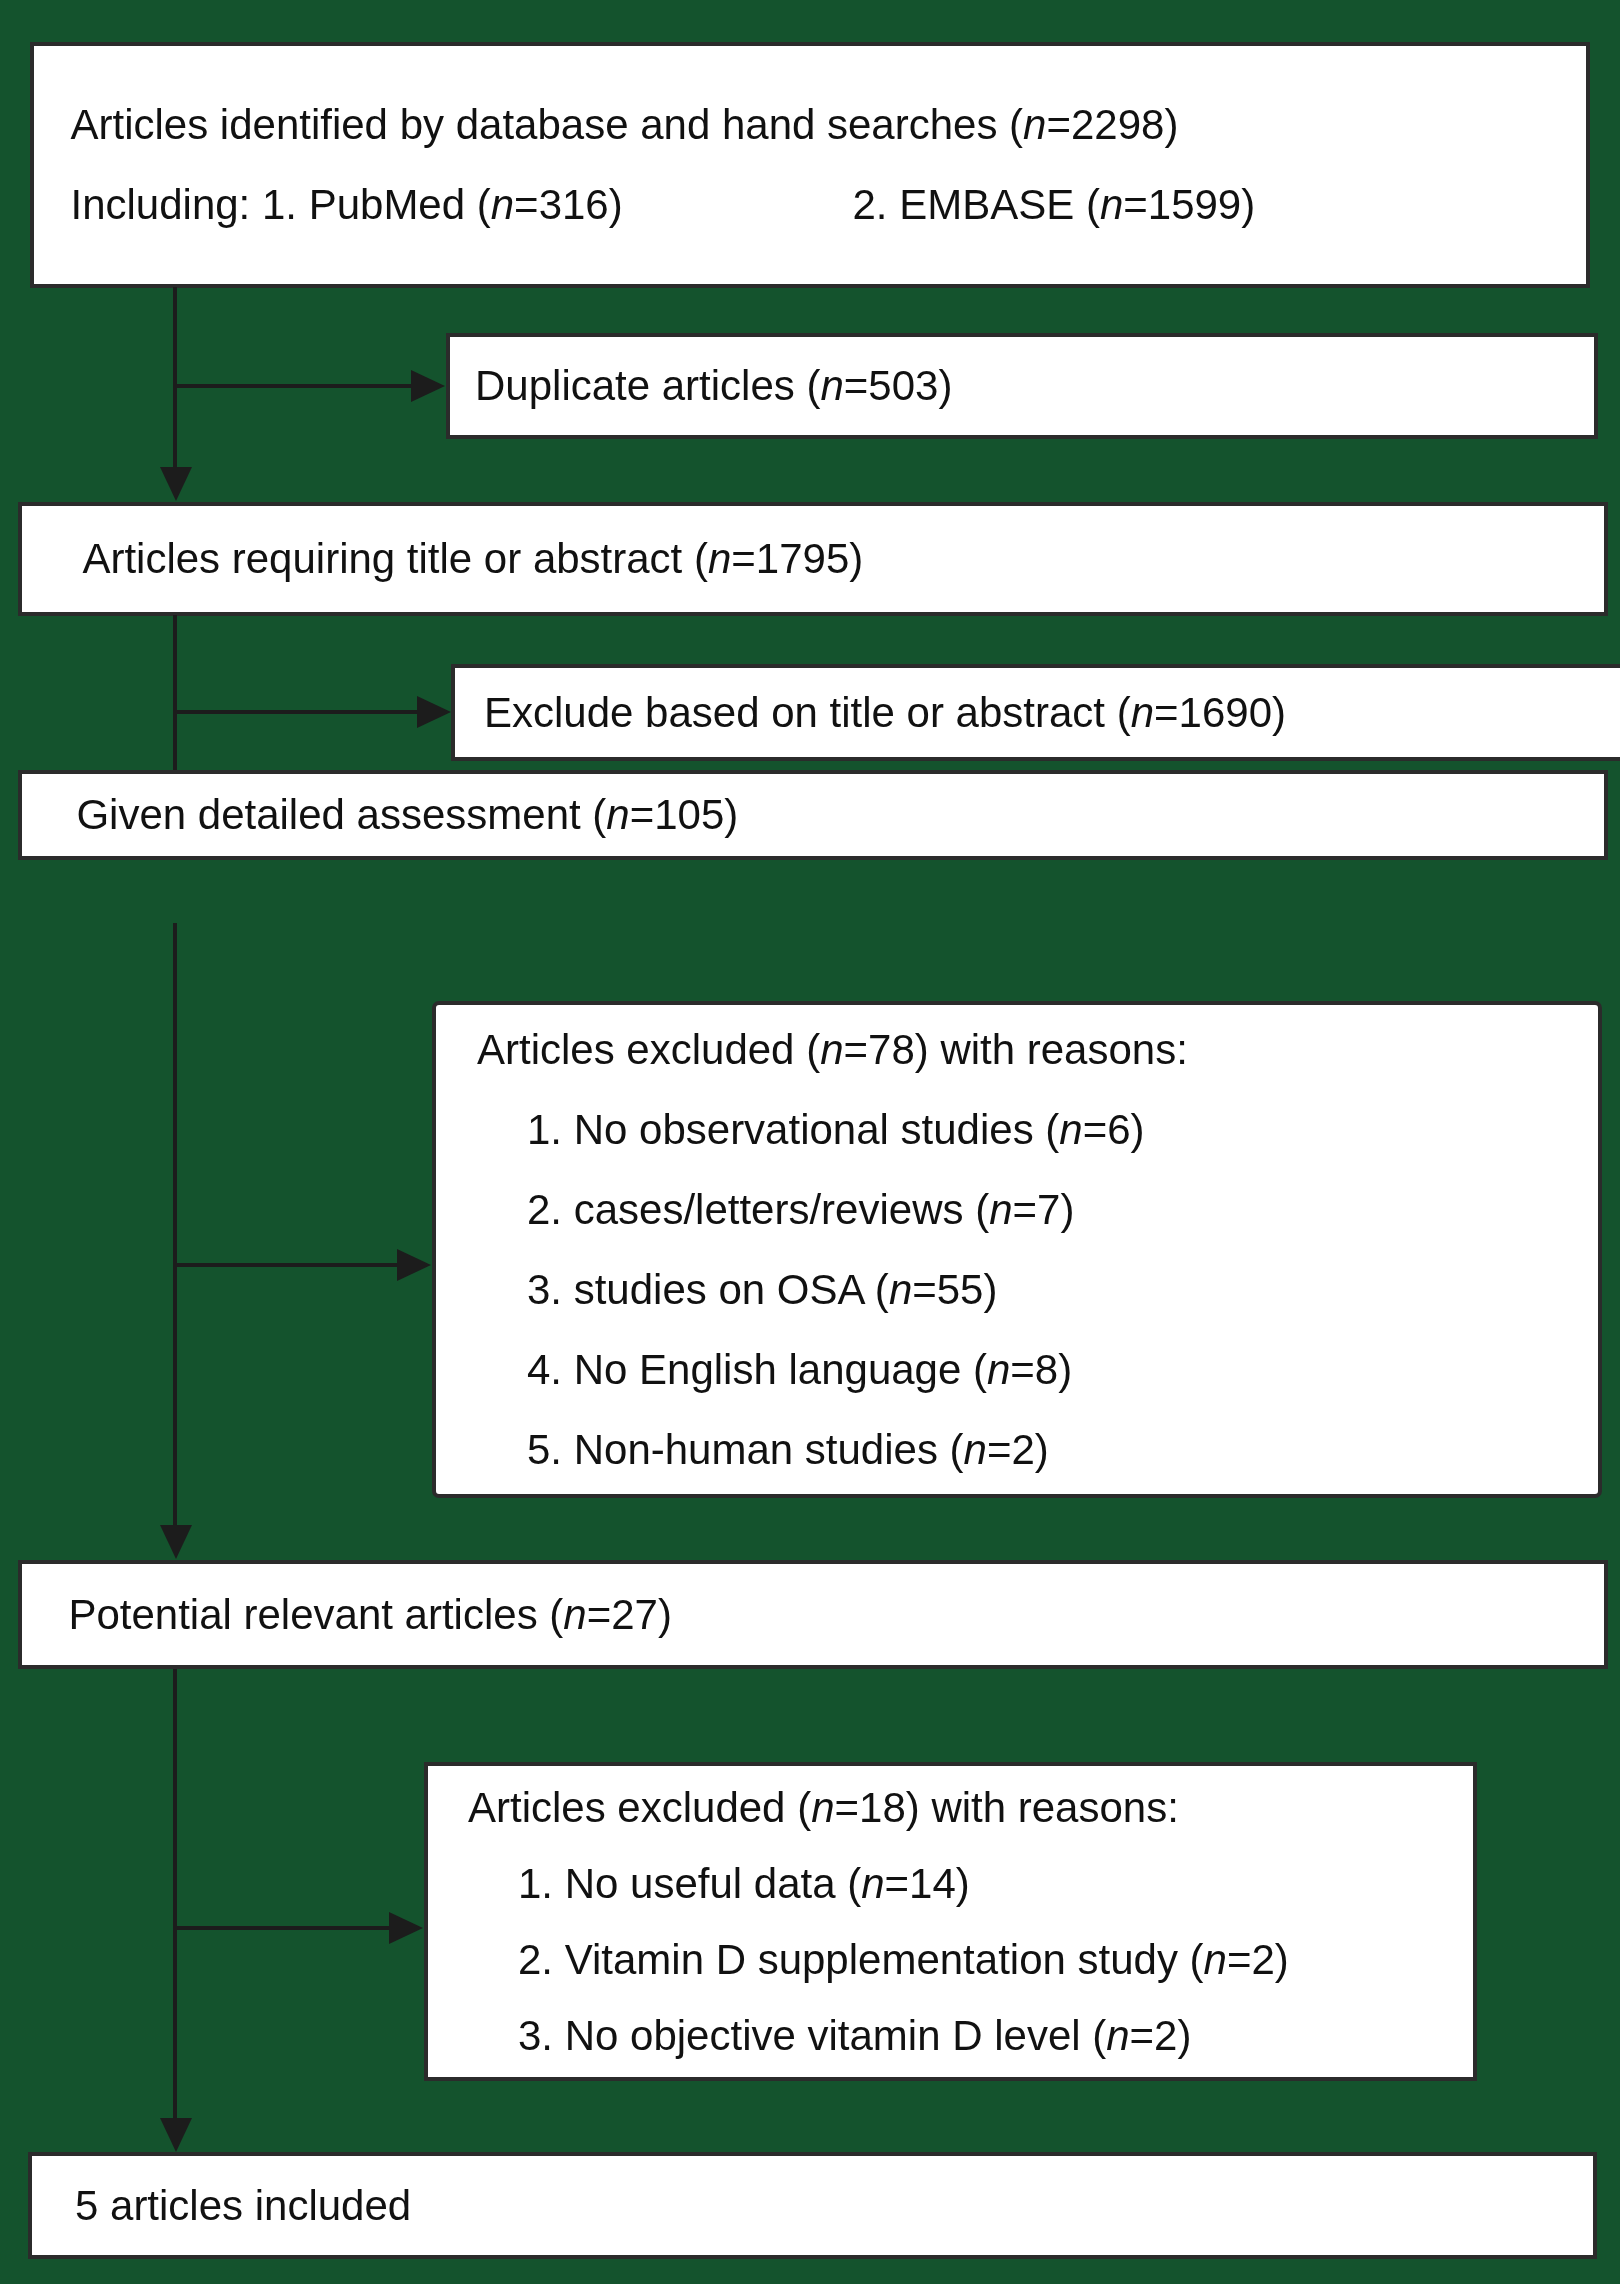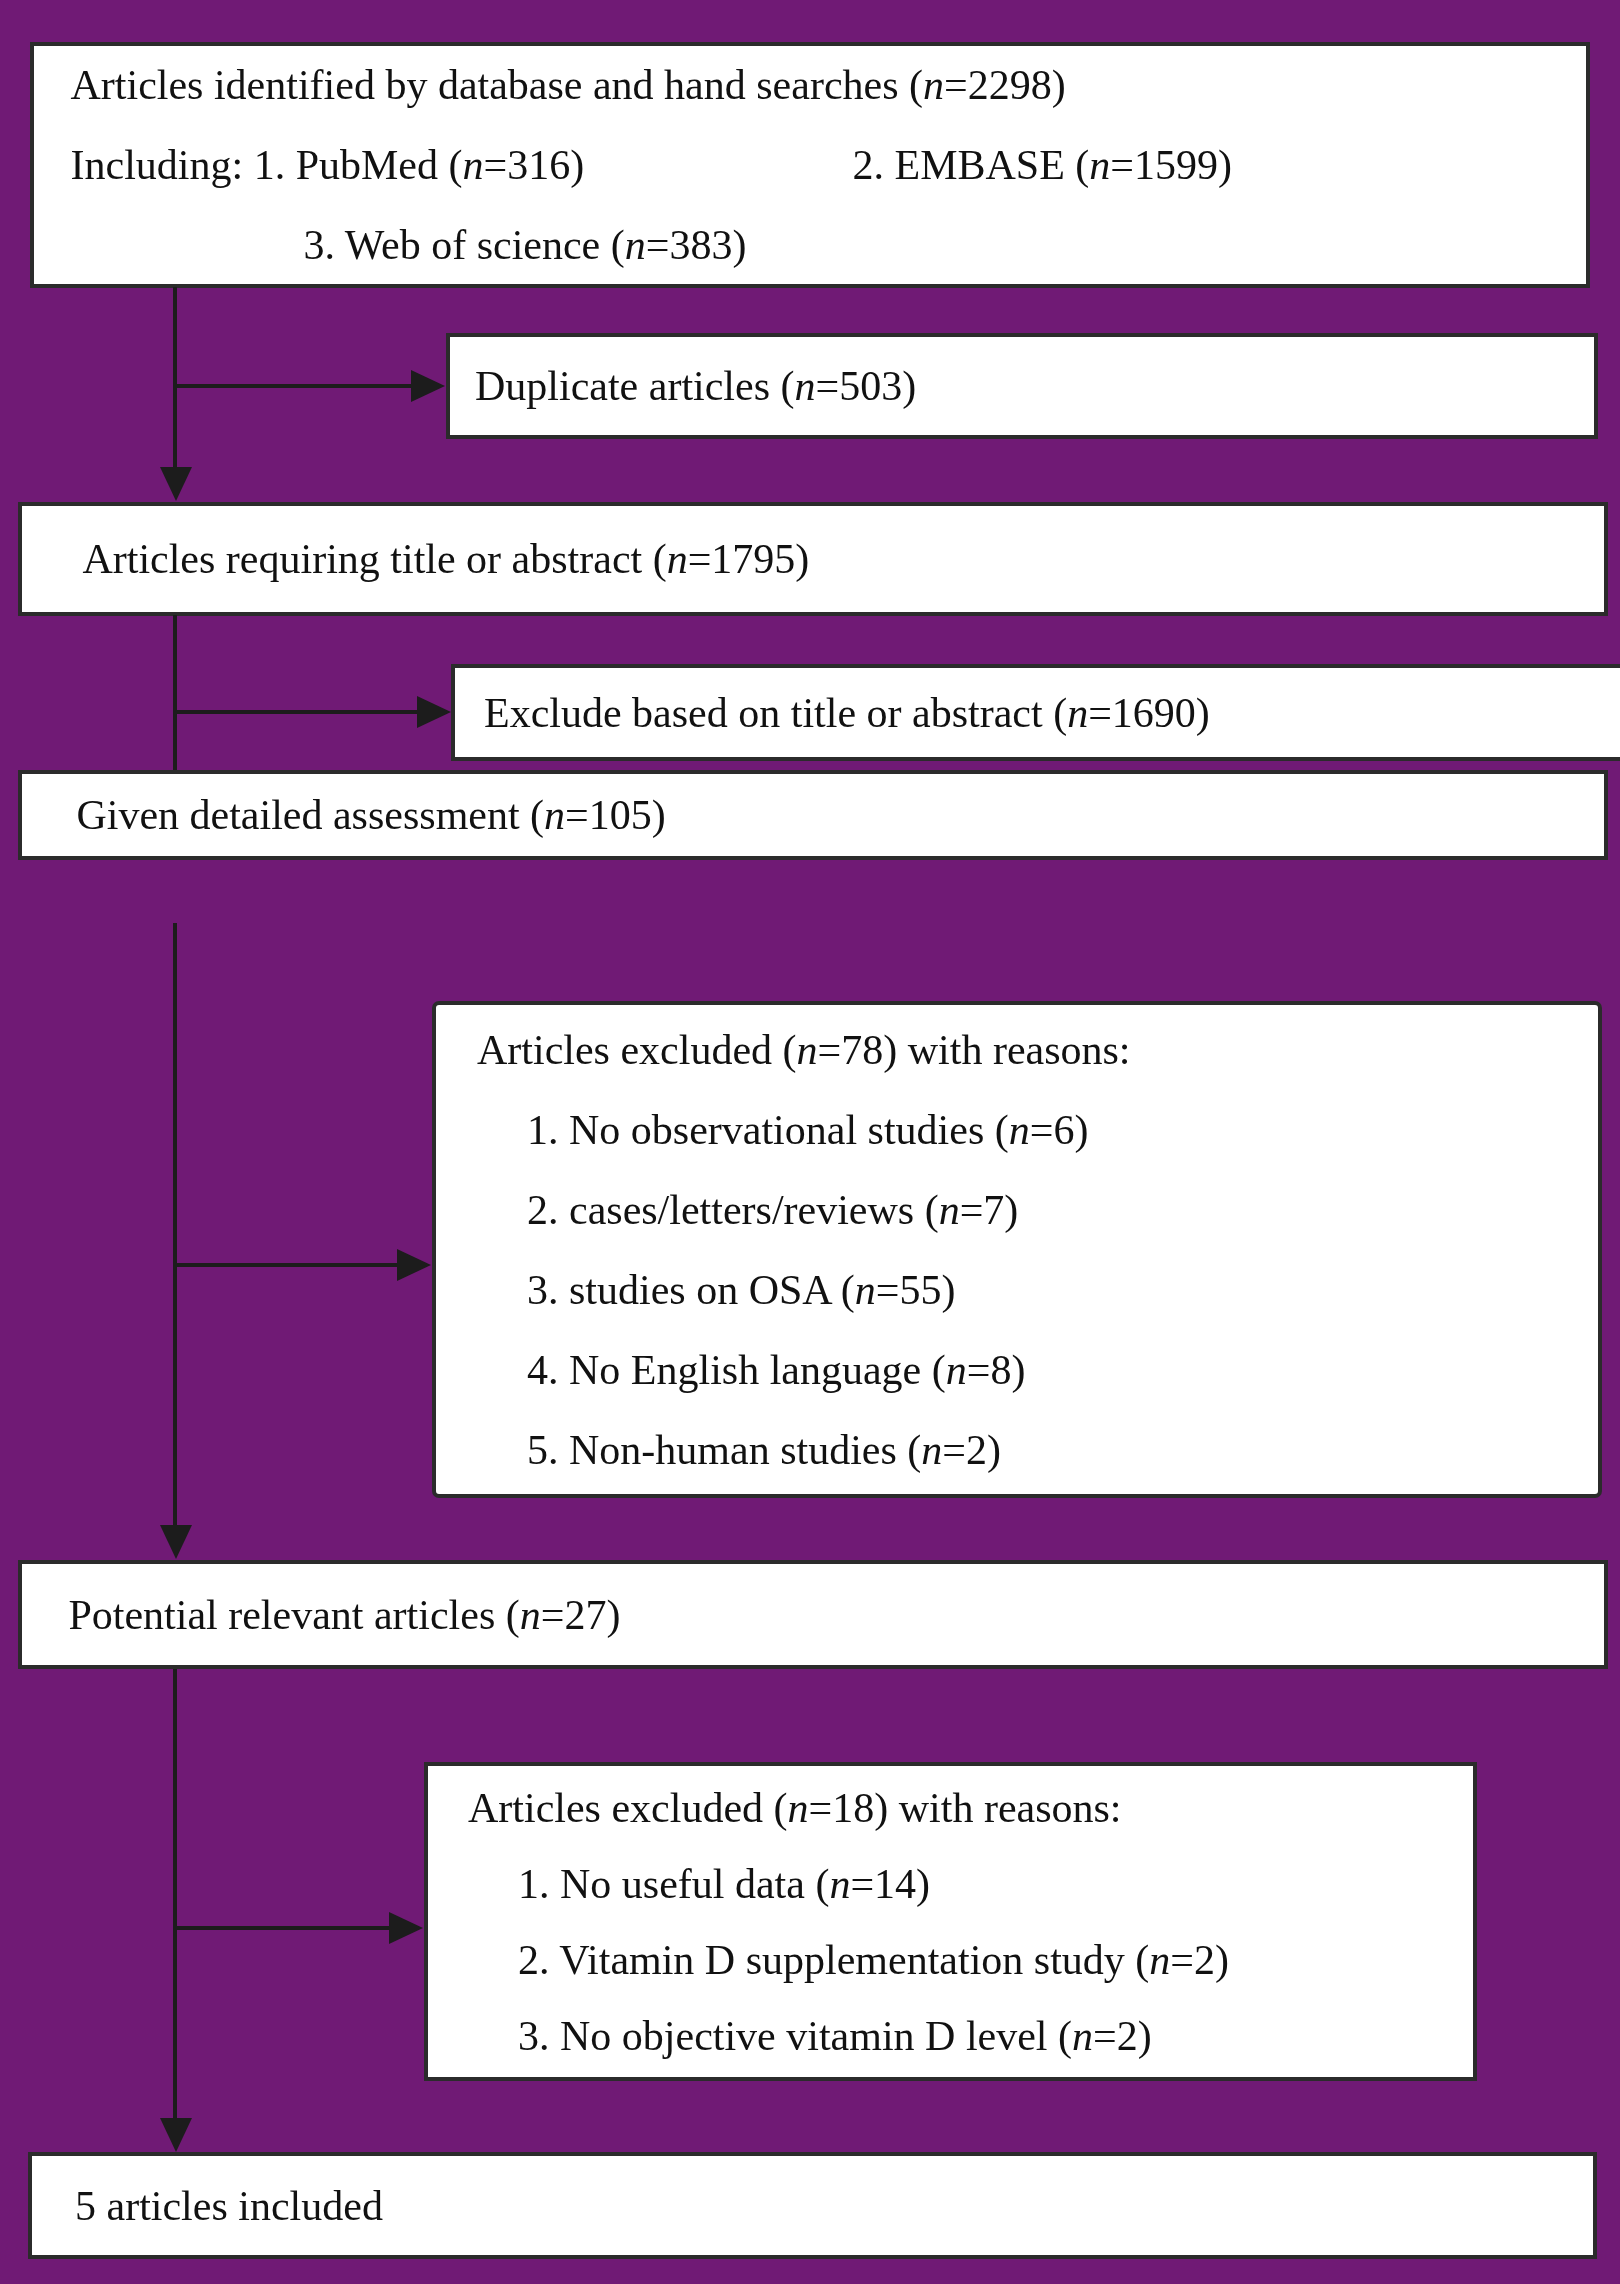--- a/index.html
+++ b/index.html
@@ -1,17 +1,17 @@
 <!DOCTYPE html>
 <html style="font-size:9.8px"><head>
 <meta charset="utf-8">
 <style>
   html,body{margin:0;padding:0;background:#ffffff;}
-  #stage{position:relative;width:1621px;height:2284px;background:#701a75;
-         font-family:Liberation Serif, serif;color:#111;}
+  #stage{position:relative;width:1621px;height:2284px;background:#14532d;
+         font-family:Liberation Sans, sans-serif;color:#111;}
   .box{position:absolute;border:4.3px solid #2b2b2b;background:#fff;box-sizing:border-box;
        display:flex;flex-direction:column;justify-content:center;}
   .box .ln{font-size:42px;line-height:80px;white-space:nowrap;}
   .vline{position:absolute;width:4.3px;background:#1c1c1c;}
   .hline{position:absolute;height:4.3px;background:#1c1c1c;}
   .arr-down{position:absolute;width:0;height:0;
             border-left:16px solid transparent;border-right:16px solid transparent;
             border-top:34px solid #1c1c1c;}
   .arr-right{position:absolute;width:0;height:0;
              border-top:16px solid transparent;border-bottom:16px solid transparent;
@@ -21,21 +21,20 @@
 </head>
 <body>
 
 <div id="stage">
 
   <div class="box" style="left:29.5px;top:42px;width:1560px;height:246px;padding-left:37px;">
     <div class="ln">Articles identified by database and hand searches (<i>n</i>=2298)</div>
     <div class="ln">
       <span style="display:inline-block;width:782px;">Including: 1. PubMed (<i>n</i>=316)</span><span>2. EMBASE (<i>n</i>=1599)</span>
     </div>
-    <div class="ln" style="padding-left:233px;">3. Web of science (<i>n</i>=383)</div>
   </div>
 
   <div class="vline" style="left:173px;top:287px;height:182px;"></div>
   <div class="arr-down" style="left:160px;top:467px;"></div>
 
   <div class="hline" style="left:173px;top:384px;width:242px;"></div>
   <div class="arr-right" style="left:411px;top:370px;"></div>
 
   <div class="box" style="left:446px;top:333px;width:1152px;height:106px;padding-left:25px;">
     <div class="ln">Duplicate articles (<i>n</i>=503)</div>

